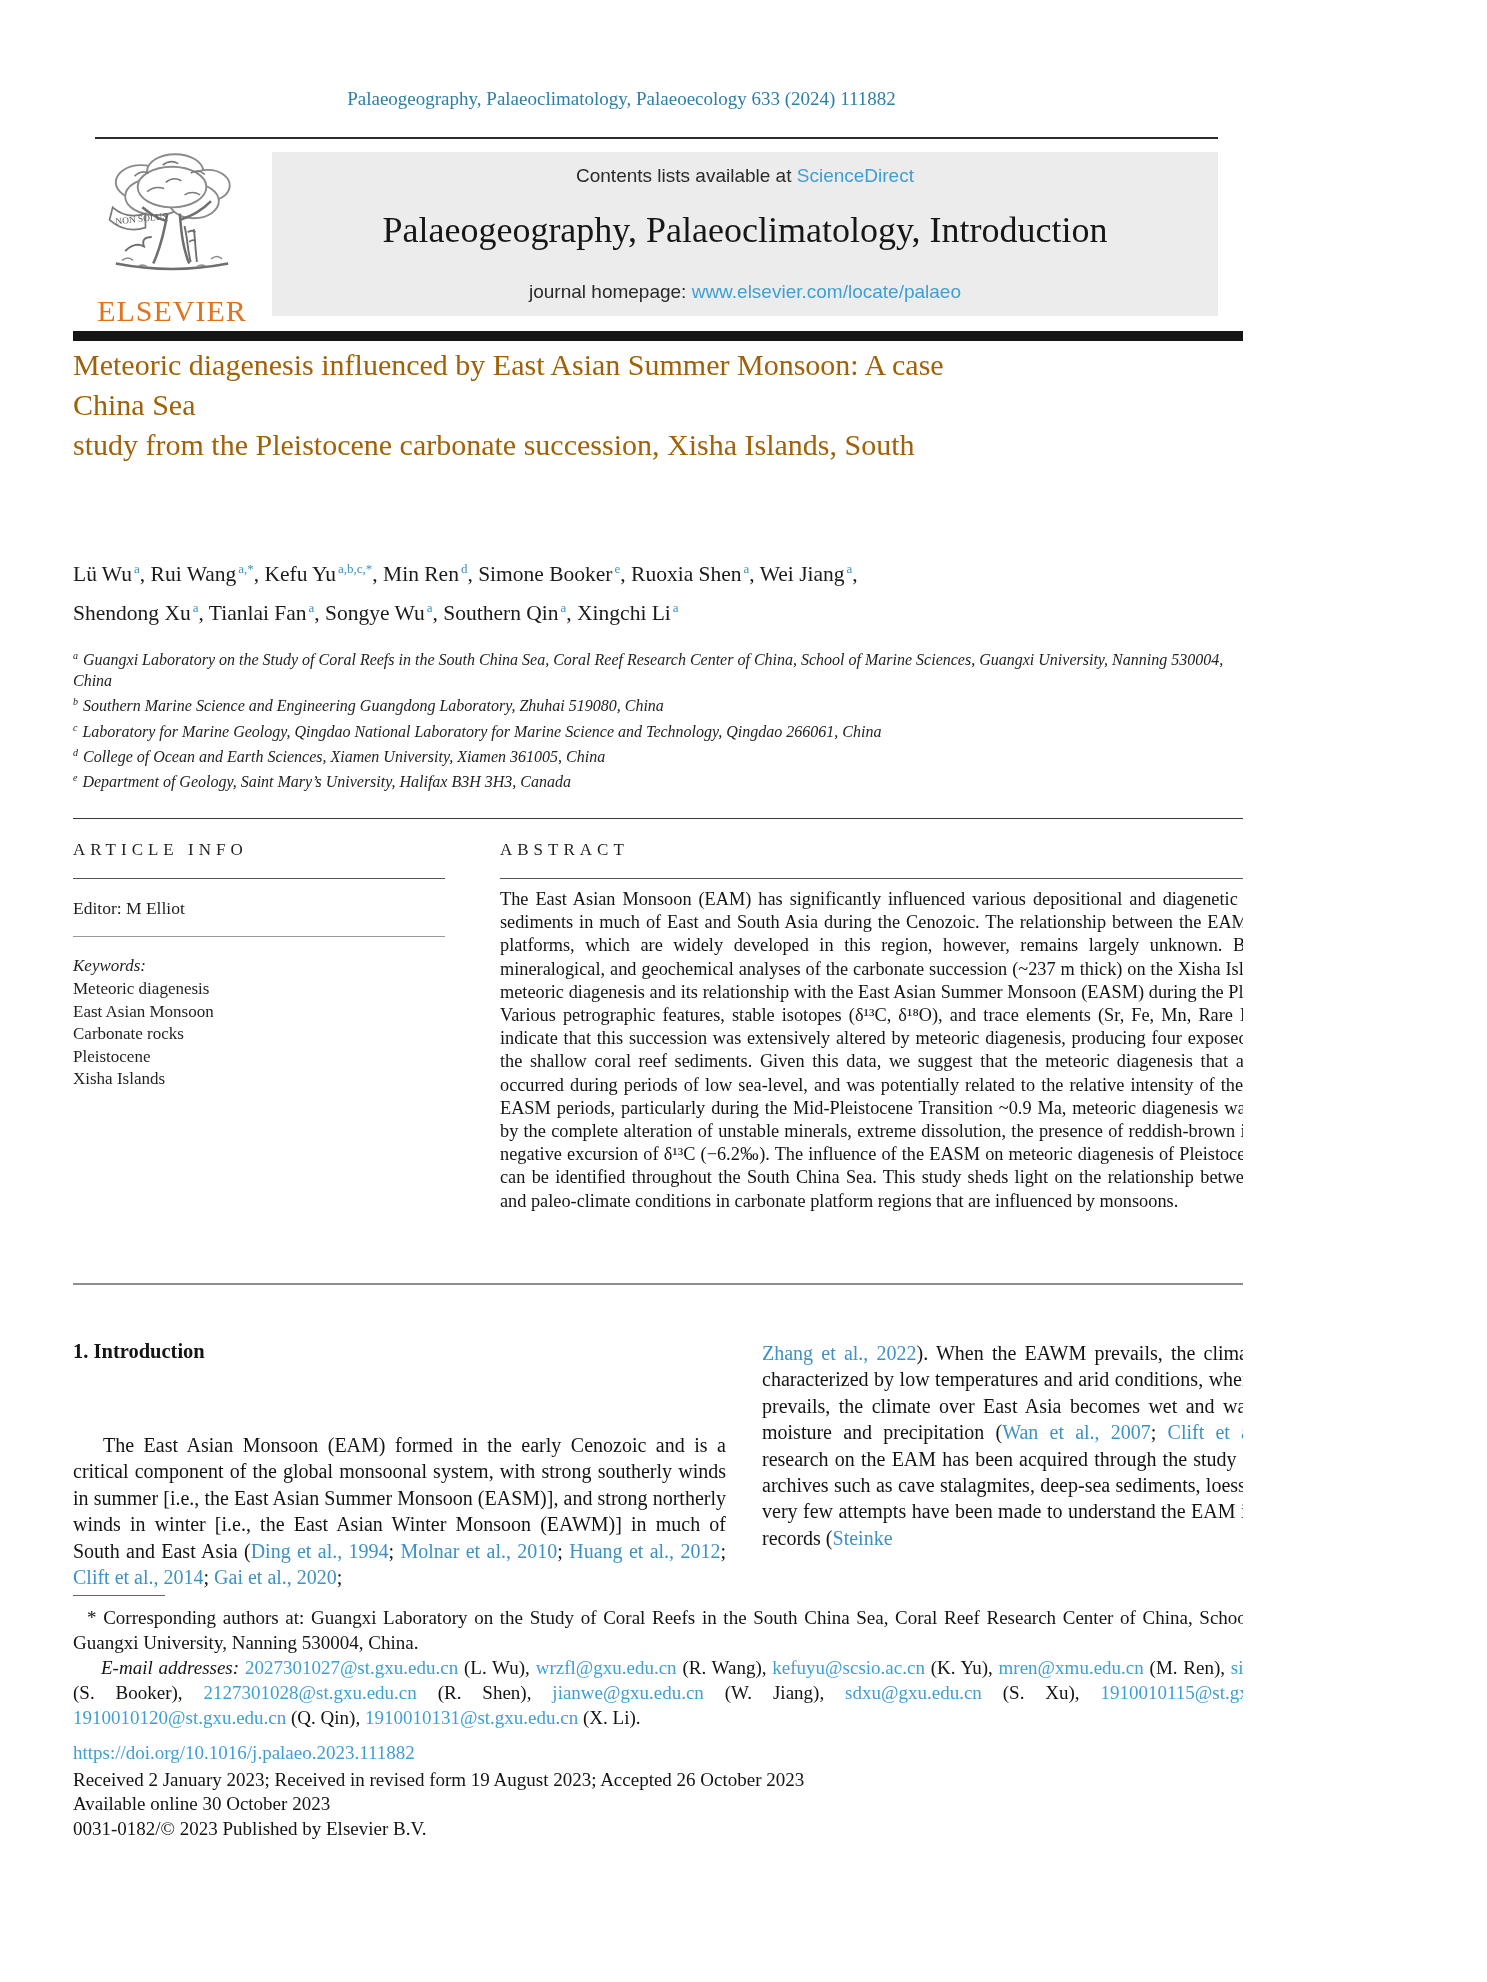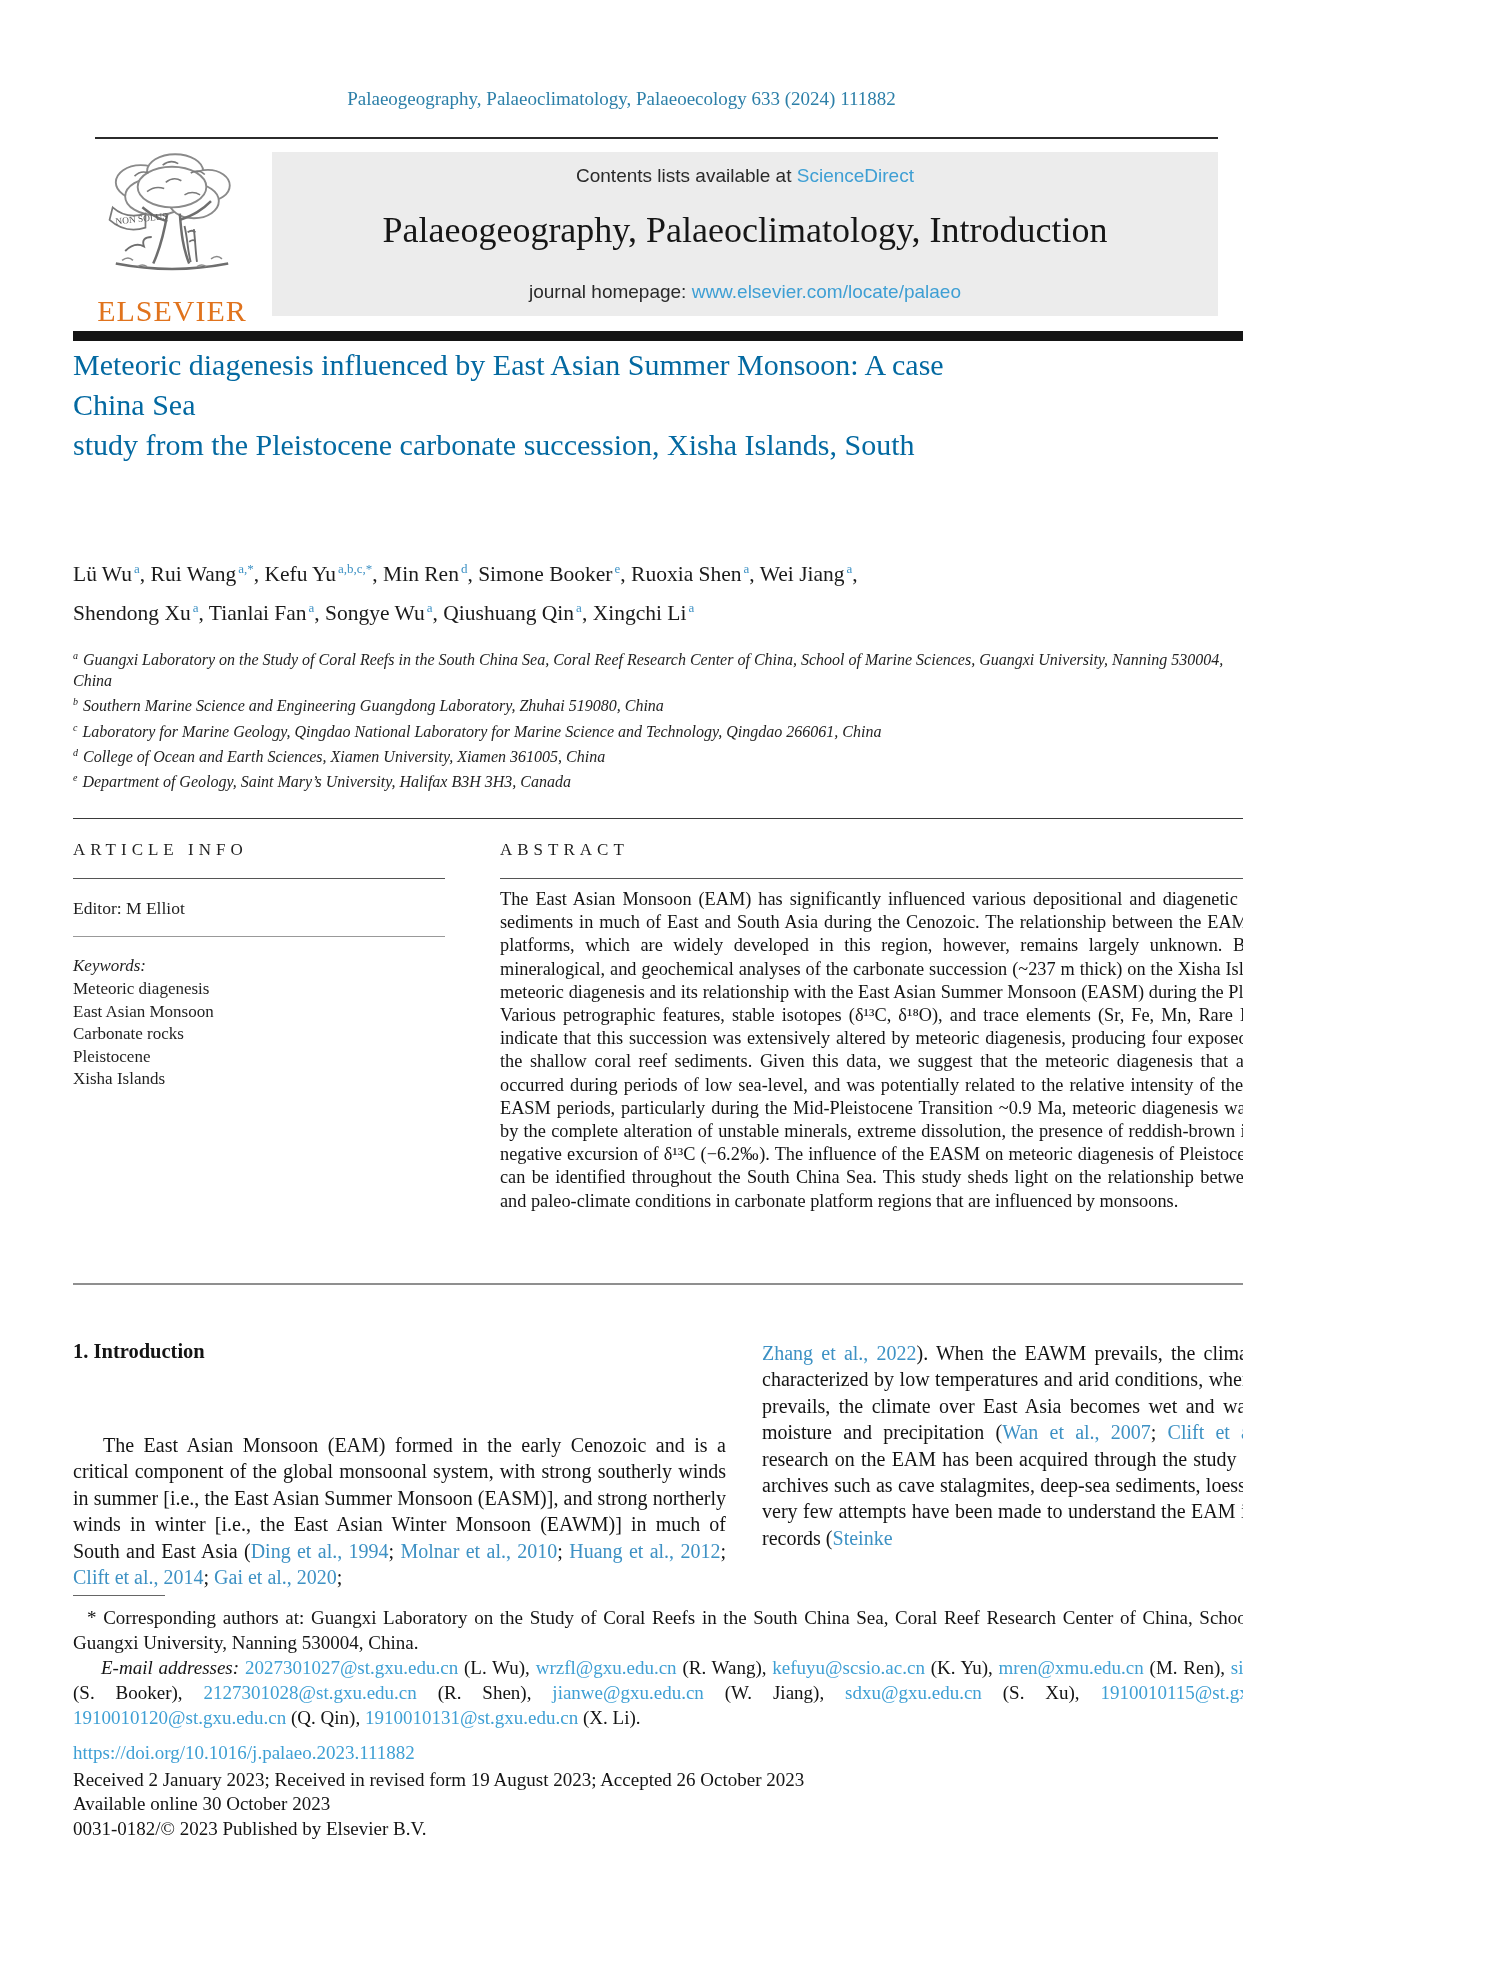--- a/index.html
+++ b/index.html
@@ -47,21 +47,21 @@
          border:1px solid #3a3a20;box-sizing:border-box;}
   .globe1{top:52px;background:radial-gradient(circle at 35% 35%, #d9b36a 0%, #a06a2e 45%, #4a3418 100%);}
   .globe2{top:90px;background:radial-gradient(circle at 35% 30%, #e8f1f5 0%, #7fb3d6 30%, #2d5f9e 75%, #16304f 100%);}
   .globe3{top:128px;background:radial-gradient(circle at 45% 42%, #c9b38a 0%, #7d6a4a 55%, #3f3322 100%);}
   .globe3 svg{position:absolute;left:0;top:0;}
 
   
   .thick-bar{position:absolute;left:73px;top:331px;width:1325px;height:10px;background:#151515;}
 
   
-  .art-title{position:absolute;left:73px;top:345px;width:1250px;font-size:30px;line-height:40px;color:#0369a1;}
+  .art-title{position:absolute;left:73px;top:345px;width:1250px;font-size:30px;line-height:40px;color:#a16207;}
   .authors{position:absolute;left:73px;top:552px;width:1300px;font-size:21.5px;line-height:33px;color:#1b1b1b;}
   .authors sup.a-sup{color:#3d91c4;font-size:13px;margin-left:2px;}
   .affils{position:absolute;left:73px;top:645px;width:1190px;font-size:16px;font-style:italic;
           line-height:21px;color:#222;}
   .affil sup{font-size:10px;font-style:italic;margin-right:1px;}
 
   
   .block-rule{position:absolute;left:73px;top:818px;width:1341px;height:1px;background:#3a3a3a;}
   .col-header{position:absolute;top:840px;font-size:17px;letter-spacing:5px;color:#1f1f1f;}
   .info-header{left:73px;}
@@ -186,21 +186,21 @@
   <div class="thick-bar"></div>
 
   <div class="art-title">
     <div>Meteoric diagenesis influenced by East Asian Summer Monsoon: A case</div>
     <div>China Sea</div>
     <div>study from the Pleistocene carbonate succession, Xisha Islands, South</div>
   </div>
 
   <div class="authors">
     <div><span class="a-name">Lü Wu</span><sup class="a-sup">a</sup><span class="a-name">, Rui Wang</span><sup class="a-sup">a,*</sup><span class="a-name">, Kefu Yu</span><sup class="a-sup">a,b,c,*</sup><span class="a-name">, Min Ren</span><sup class="a-sup">d</sup><span class="a-name">, Simone Booker</span><sup class="a-sup">e</sup><span class="a-name">, Ruoxia Shen</span><sup class="a-sup">a</sup><span class="a-name">, Wei Jiang</span><sup class="a-sup">a</sup><span class="a-name">,</span></div>
-    <div><span class="a-name">Shendong Xu</span><sup class="a-sup">a</sup><span class="a-name">, Tianlai Fan</span><sup class="a-sup">a</sup><span class="a-name">, Songye Wu</span><sup class="a-sup">a</sup><span class="a-name">, Qiushuang Qin</span><sup class="a-sup">a</sup><span class="a-name">, Xingchi Li</span><sup class="a-sup">a</sup></div>
+    <div><span class="a-name">Shendong Xu</span><sup class="a-sup">a</sup><span class="a-name">, Tianlai Fan</span><sup class="a-sup">a</sup><span class="a-name">, Songye Wu</span><sup class="a-sup">a</sup><span class="a-name">, Southern Qin</span><sup class="a-sup">a</sup><span class="a-name">, Xingchi Li</span><sup class="a-sup">a</sup></div>
   </div>
 
   <div class="affils">
       <div class="affil"><sup class="af-sup">a</sup><span> Guangxi Laboratory on the Study of Coral Reefs in the South China Sea, Coral Reef Research Center of China, School of Marine Sciences, Guangxi University, Nanning 530004, China</span></div>
       <div class="affil"><sup class="af-sup">b</sup><span> Southern Marine Science and Engineering Guangdong Laboratory, Zhuhai 519080, China</span></div>
       <div class="affil"><sup class="af-sup">c</sup><span> Laboratory for Marine Geology, Qingdao National Laboratory for Marine Science and Technology, Qingdao 266061, China</span></div>
       <div class="affil"><sup class="af-sup">d</sup><span> College of Ocean and Earth Sciences, Xiamen University, Xiamen 361005, China</span></div>
       <div class="affil"><sup class="af-sup">e</sup><span> Department of Geology, Saint Mary’s University, Halifax B3H 3H3, Canada</span></div>
     </div>
 

